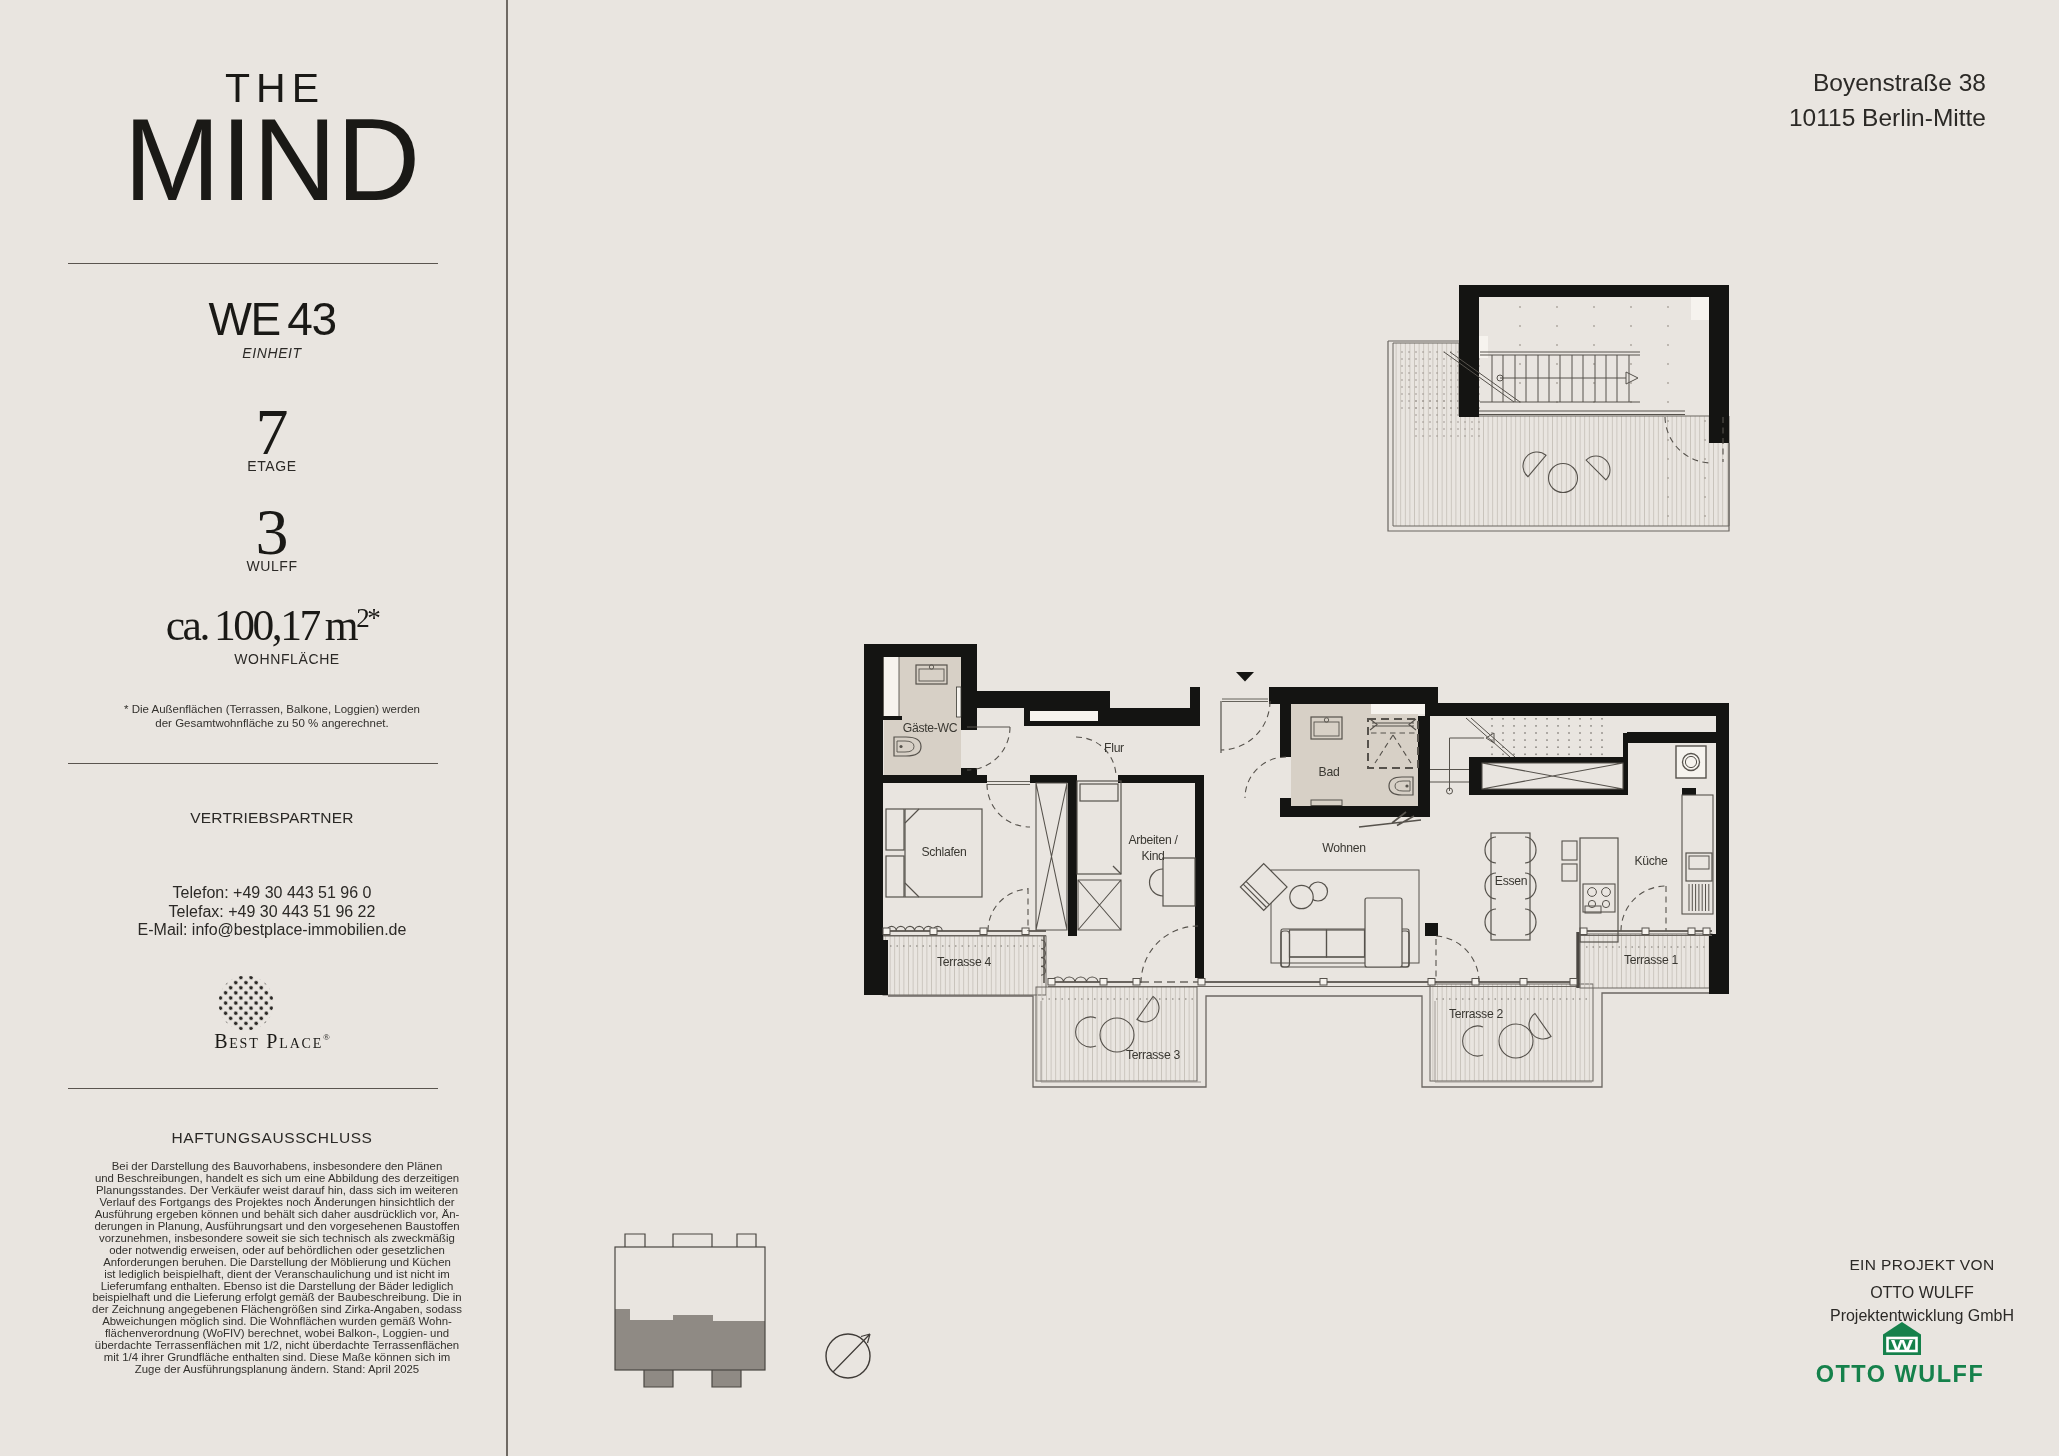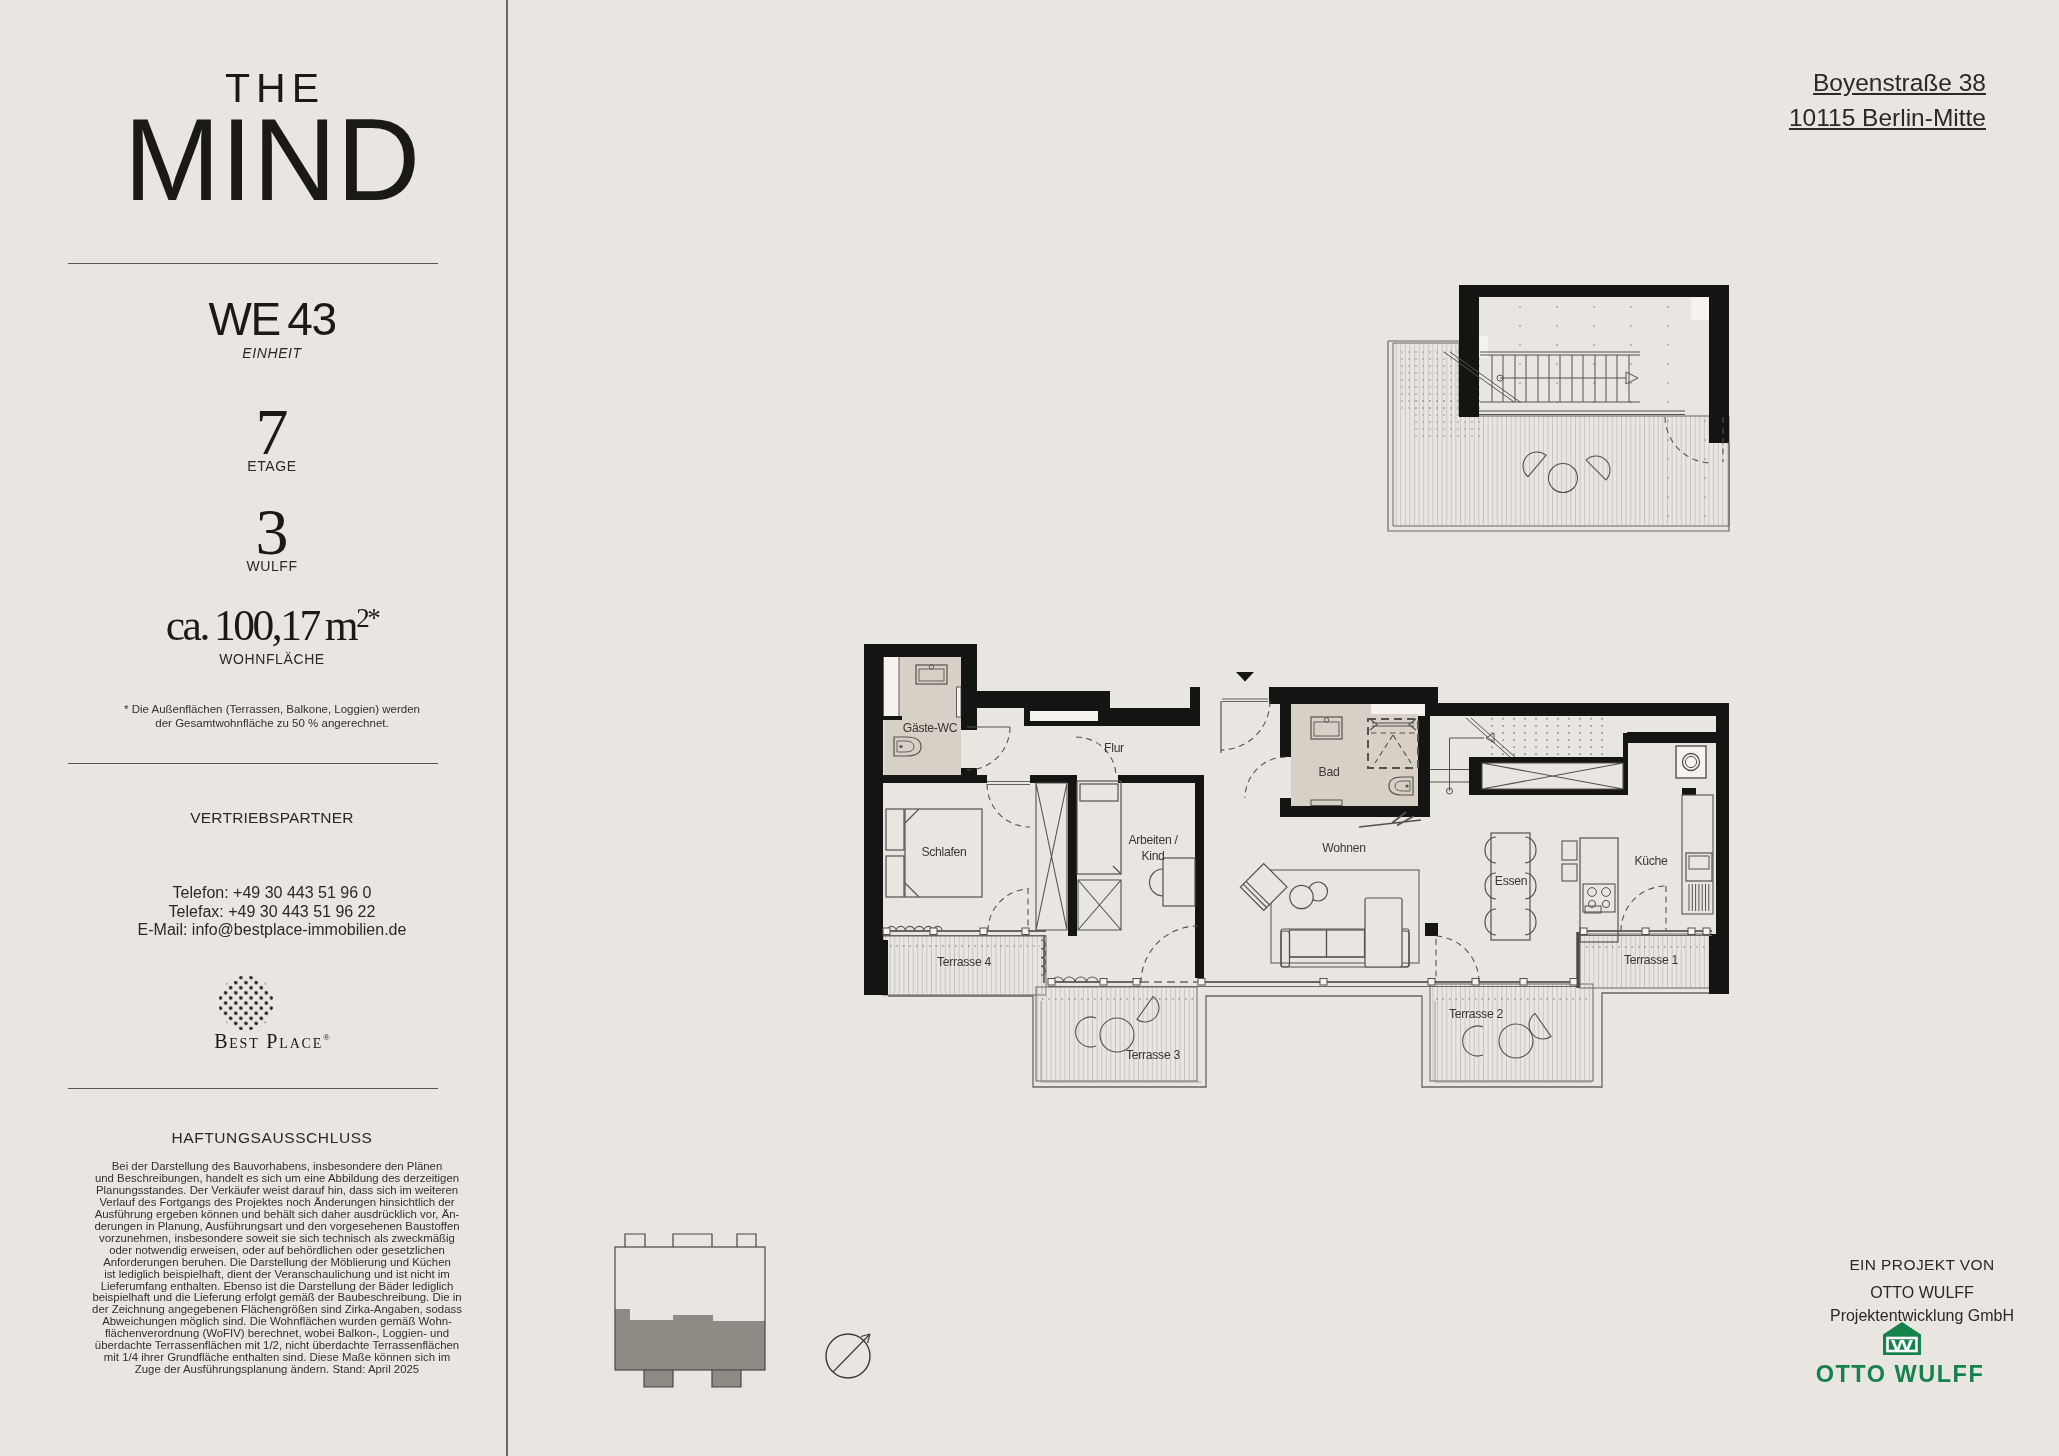--- a/index.html
+++ b/index.html
@@ -27,21 +27,21 @@
   <div class="abs ctr" style="left:0;top:394px;width:500px;font-family:'Liberation Serif',serif;font-size:66px;color:#1a1916;">7</div>
 
   <div class="abs ctr" style="left:0;top:458px;width:500px;font-size:14px;letter-spacing:0.6px;">ETAGE</div>
 
   <div class="abs ctr" style="left:0;top:494px;width:500px;font-family:'Liberation Serif',serif;font-size:66px;color:#1a1916;">3</div>
 
   <div class="abs ctr" style="left:0;top:558px;width:500px;font-size:14px;letter-spacing:0.6px;">WULFF</div>
 
   <div class="abs ctr" style="left:0;top:600px;width:500px;font-family:'Liberation Serif',serif;font-size:43.5px;letter-spacing:-2.5px;color:#1a1916;">ca. 100,17 m<span style="font-size:27px;vertical-align:13px;">2*</span></div>
 
-  <div class="abs ctr" style="left:0;top:651px;width:500px;font-size:14px;letter-spacing:0.6px;">WOHNFLÄCHE</div>
+  <div class="abs ctr" style="left:15px;top:651px;width:500px;font-size:14px;letter-spacing:0.6px;">WOHNFLÄCHE</div>
 
   <div class="abs ctr" style="left:50px;top:703px;width:400px;font-size:11.5px;line-height:13.5px;color:#33312d;">* Die Außenflächen (Terrassen, Balkone, Loggien) werden<br>der Gesamtwohnfläche zu 50&nbsp;% angerechnet.</div>
 
   <div class="abs" style="left:68px;top:763px;width:370px;border-top:1.5px solid #5a554f;"></div>
 
   <div class="abs ctr" style="left:0;top:809px;width:500px;font-size:15.5px;letter-spacing:0.2px;">VERTRIEBSPARTNER</div>
 
 
   <div class="abs ctr" style="left:0;top:884px;width:500px;font-size:16px;line-height:18.5px;">Telefon: +49 30 443 51 96 0<br>Telefax: +49 30 443 51 96 22<br>E-Mail: info@bestplace-immobilien.de</div>
 
@@ -58,21 +58,21 @@
 
   <div class="abs" style="left:68px;top:1088px;width:370px;border-top:1.5px solid #5a554f;"></div>
 
   <div class="abs ctr" style="left:0;top:1129px;width:500px;font-size:15.5px;letter-spacing:0.6px;">HAFTUNGSAUSSCHLUSS</div>
 
   <div class="abs ctr" style="left:40px;top:1161px;width:430px;font-size:11.4px;line-height:11.95px;color:#33312d;white-space:nowrap;">Bei der Darstellung des Bauvorhabens, insbesondere den Plänen<br>und Beschreibungen, handelt es sich um eine Abbildung des derzeitigen<br>Planungsstandes. Der Verkäufer weist darauf hin, dass sich im weiteren<br>Verlauf des Fortgangs des Projektes noch Änderungen hinsichtlich der<br>Ausführung ergeben können und behält sich daher ausdrücklich vor, Än-<br>derungen in Planung, Ausführungsart und den vorgesehenen Baustoffen<br>vorzunehmen, insbesondere soweit sie sich technisch als zweckmäßig<br>oder notwendig erweisen, oder auf behördlichen oder gesetzlichen<br>Anforderungen beruhen. Die Darstellung der Möblierung und Küchen<br>ist lediglich beispielhaft, dient der Veranschaulichung und ist nicht im<br>Lieferumfang enthalten. Ebenso ist die Darstellung der Bäder lediglich<br>beispielhaft und die Lieferung erfolgt gemäß der Baubeschreibung. Die in<br>der Zeichnung angegebenen Flächengrößen sind Zirka-Angaben, sodass<br>Abweichungen möglich sind. Die Wohnflächen wurden gemäß Wohn-<br>flächenverordnung (WoFIV) berechnet, wobei Balkon-, Loggien- und<br>überdachte Terrassenflächen mit 1/2, nicht überdachte Terrassenflächen<br>mit 1/4 ihrer Grundfläche enthalten sind. Diese Maße können sich im<br>Zuge der Ausführungsplanung ändern. Stand: April 2025</div>
 </div>
 
 <div class="abs" style="left:506px;top:0;width:1.5px;height:1456px;background:#6f6a64;"></div>
 
-<div class="abs" style="left:1600px;top:66px;width:386px;text-align:right;font-size:24.5px;line-height:34.5px;color:#2b2926;text-decoration:underline;">Boyenstraße 38<br>10115 Berlin-Mitte</div>
+<div class="abs" style="left:1600px;top:66px;width:386px;text-align:right;font-size:24.5px;line-height:34.5px;color:#2b2926;">Boyenstraße 38<br>10115 Berlin-Mitte</div>
 
 <div class="abs ctr" style="left:1750px;top:1232px;width:300px;font-size:16px;line-height:23px;margin-top:21px;">
   <div style="font-size:15.5px;letter-spacing:0.4px;">EIN PROJEKT VON</div>
   <div style="margin-top:5px;">OTTO WULFF<br>Projektentwicklung GmbH</div>
 </div>
 
 <svg class="abs" style="left:1810px;top:1318px;" width="180" height="70" viewBox="0 0 180 70">
 
   <g fill="#15814b">
     <path d="M 92 4 L 111 16.5 L 111 37 L 73 37 L 73 16.5 Z"></path>

